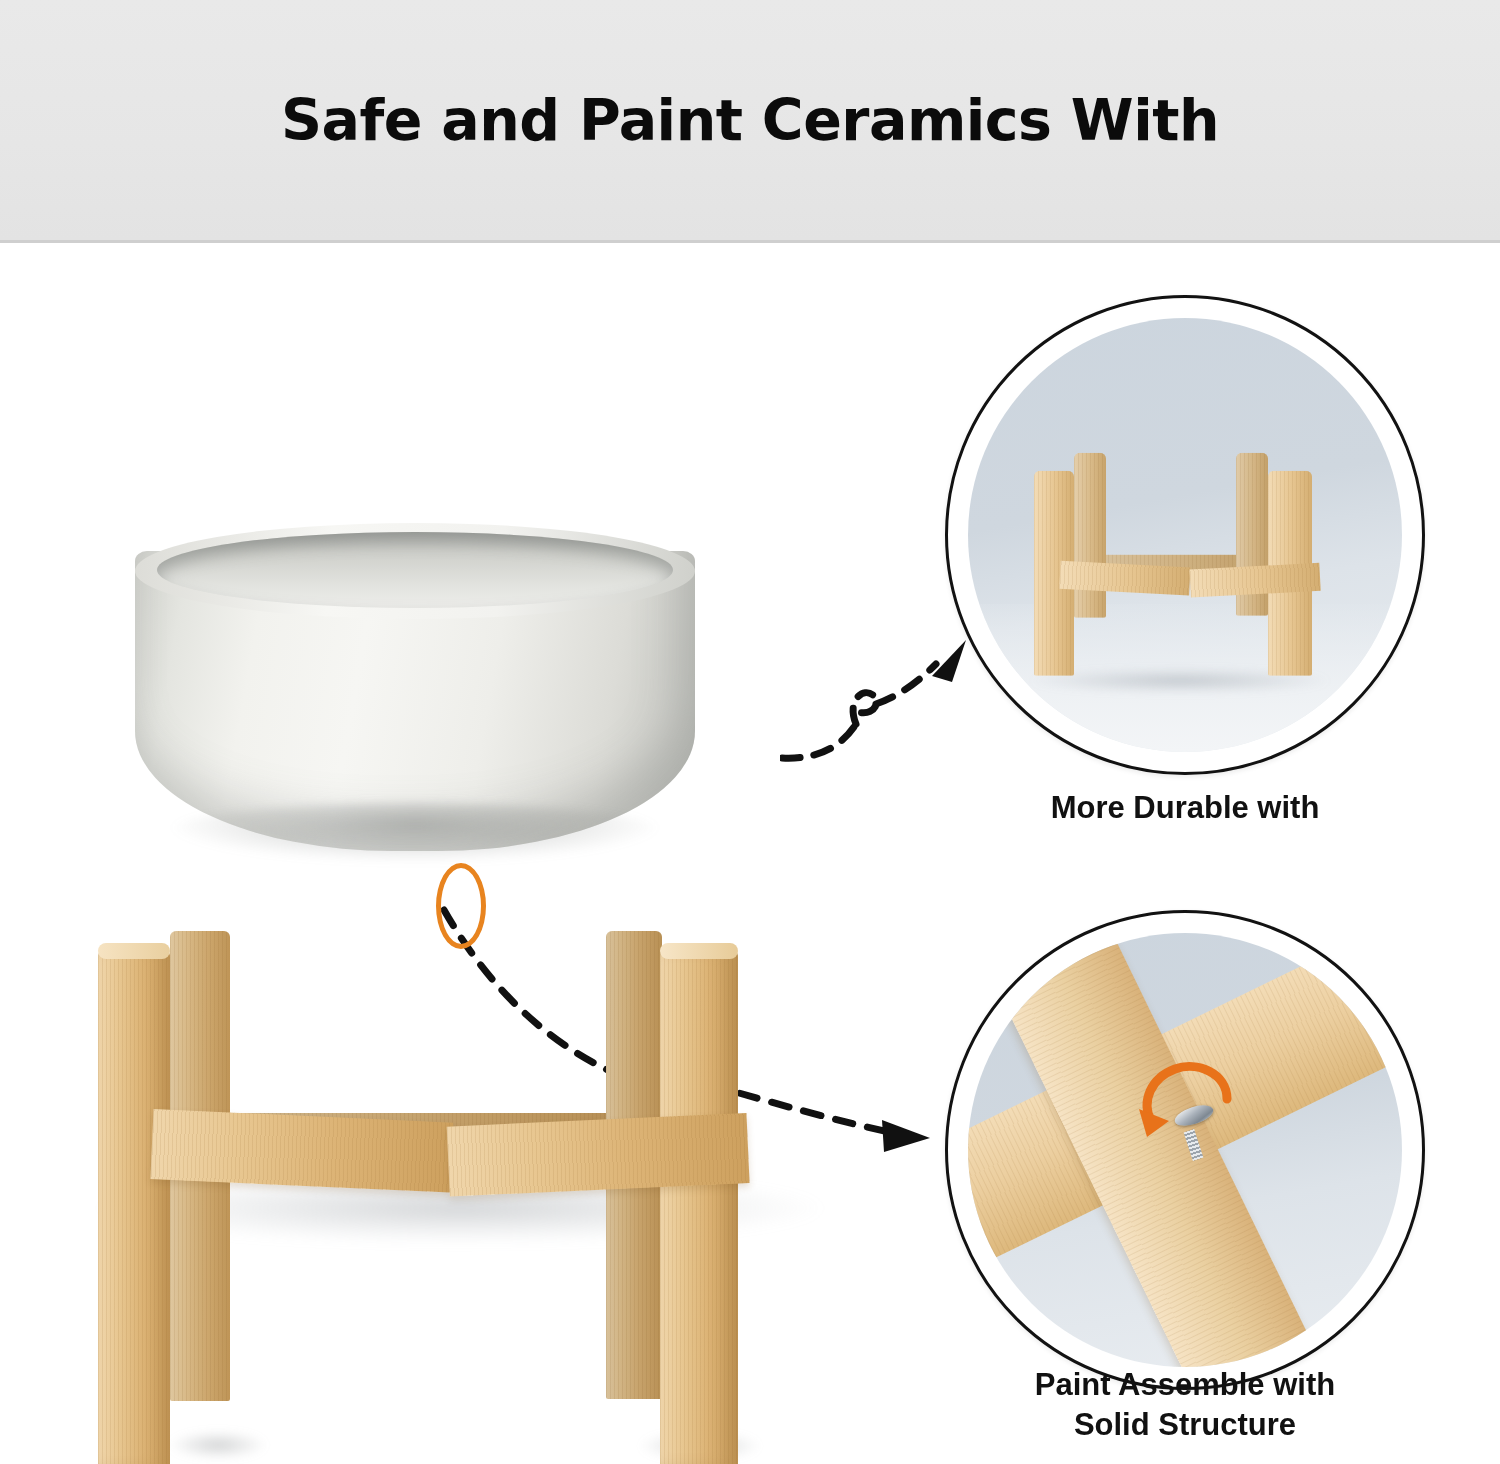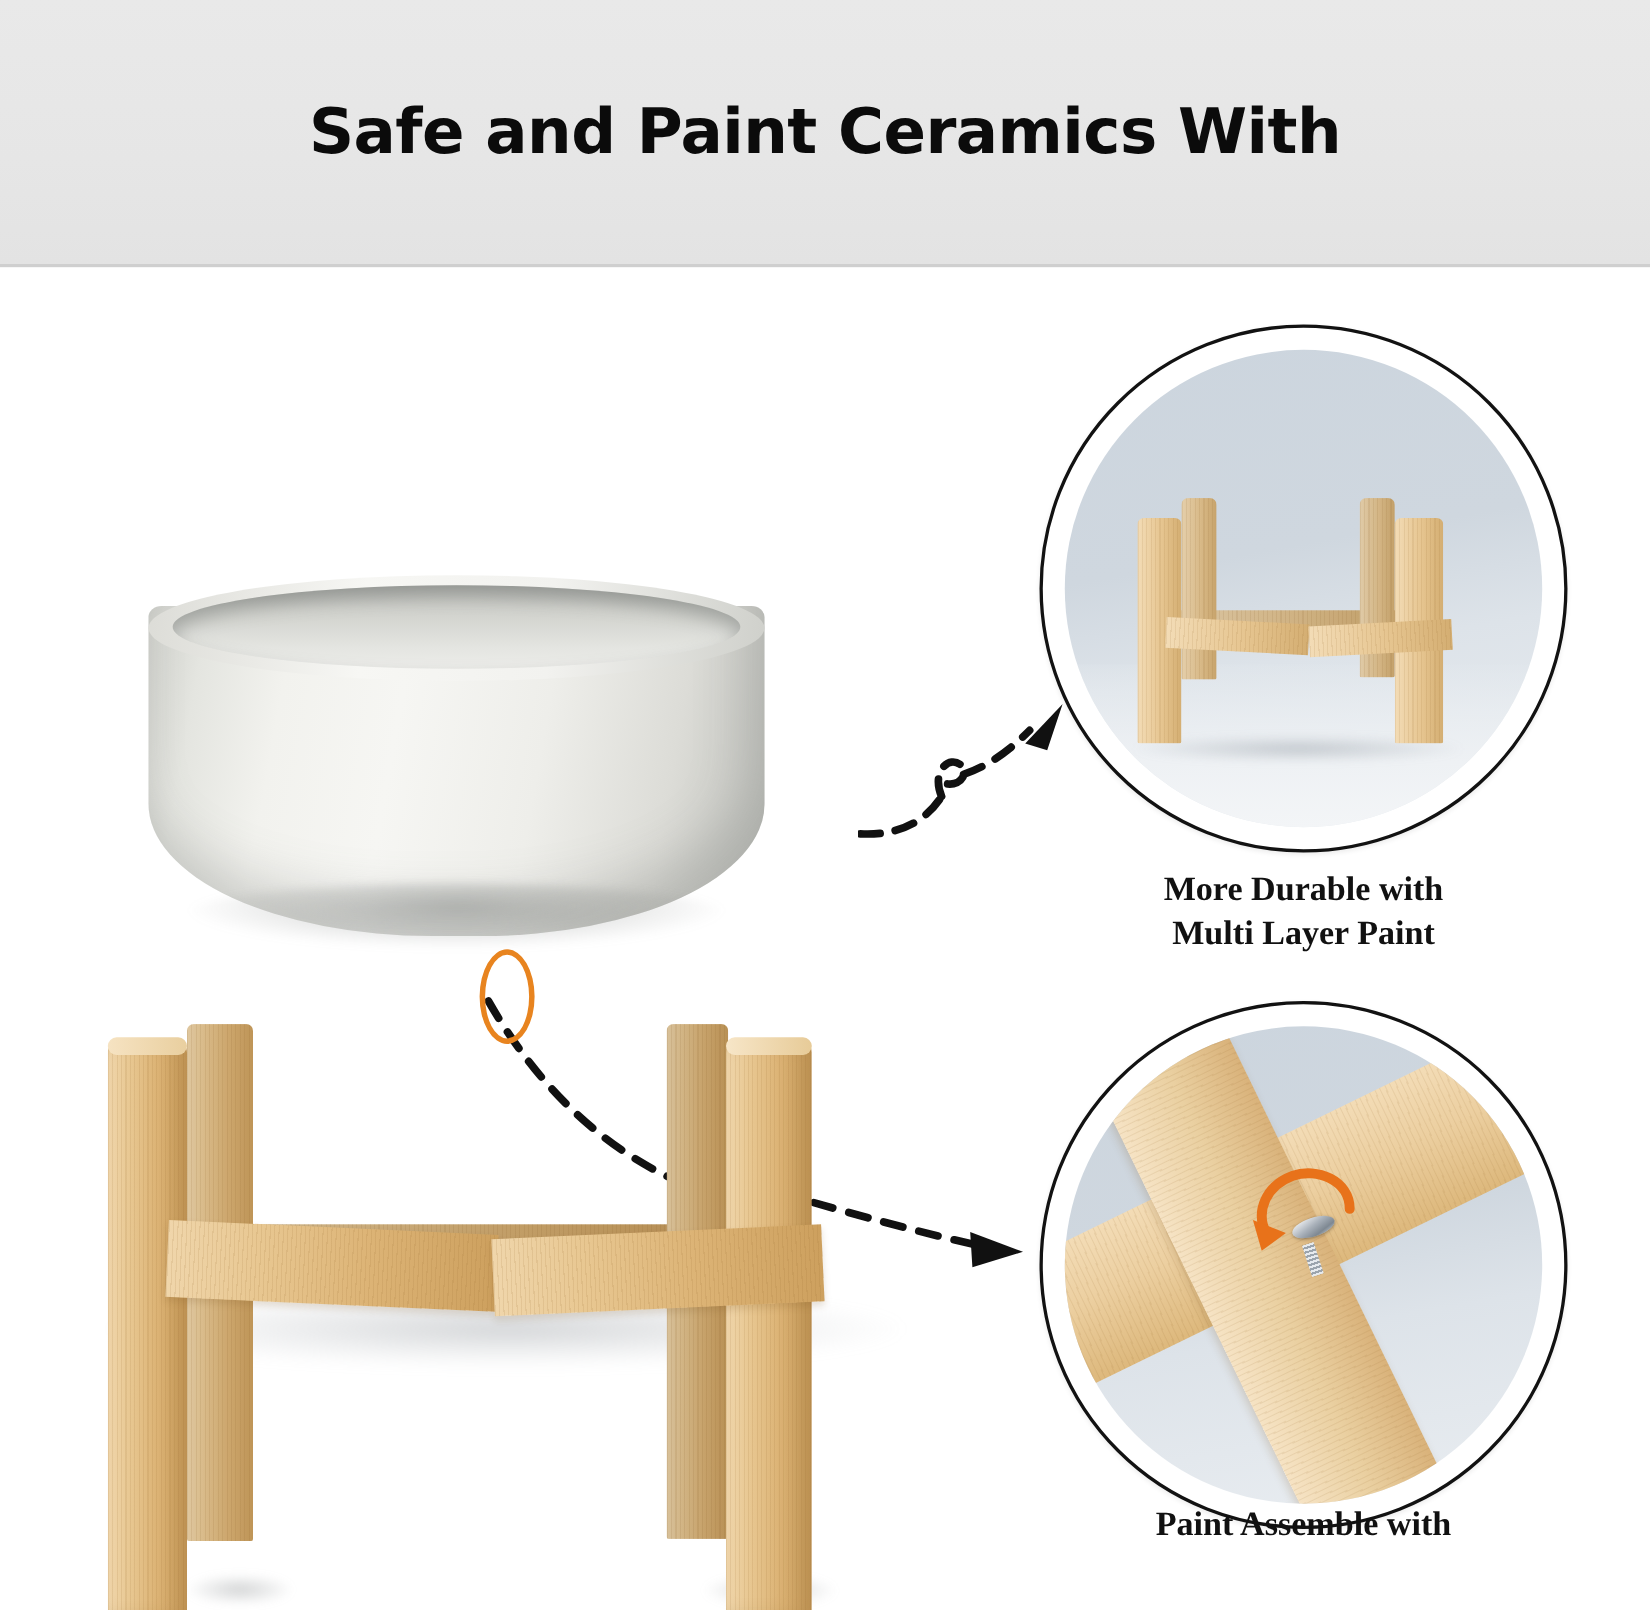--- a/index.html
+++ b/index.html
@@ -183,21 +183,21 @@
   .screw-shaft{
     position:absolute; left:50.6%; top:45.5%; width:11px; height:30px;
     background:repeating-linear-gradient(180deg,#e6eaee 0 2px,#9ba4ad 2px 4px);
     transform:rotate(-18deg); z-index:3;
   }
   .rot-arrow{ position:absolute; left:37.5%; top:29%; width:108px; height:92px; z-index:5; }
 
   
   .caption{
     position:absolute; width:480px; text-align:center;
-    font-family:Liberation Serif, serif;
+    font-family:Liberation Sans, sans-serif;
     font-weight:700; font-size:31px; line-height:40px; color:#111;
   }
 
   
   .connector { position:absolute; pointer-events:none; }
 </style>
 </head>
 <body>
 
 <div class="header">
@@ -264,21 +264,20 @@
           <div class="m-leg m-fr wood2"></div>
           <div class="m-bl2 wood2"></div>
           <div class="m-br2 wood2"></div>
         </div>
       </div>
     </div>
   </div>
 
   <div class="caption" style="left:945px; top:545px;">
     <div>More Durable with</div>
-    <div>Multi Layer Paint</div>
   </div>
 
   <div class="callout" style="left:945px; top:667px;">
     <div class="circle">
       <div class="circle-inner">
         <div class="joint">
           <div class="plank"></div>
           <div class="plank2"></div>
           <div class="screw-shaft"></div>
           <div class="screw-head"></div>
@@ -286,15 +285,16 @@
             <path d="M96,40 C96,14 66,2 44,10 C20,19 10,42 20,62" fill="none" stroke="#e8721a" stroke-width="9" stroke-linecap="round"></path>
             <polygon points="8,50 38,62 16,78" fill="#e8721a"></polygon>
           </svg>
         </div>
       </div>
     </div>
   </div>
 
   <div class="caption" style="left:945px; top:1122px;">
     <div>Paint Assemble with</div>
+    <div>Solid Structure</div>
   </div>
 
 </div>
 
 </body></html>

